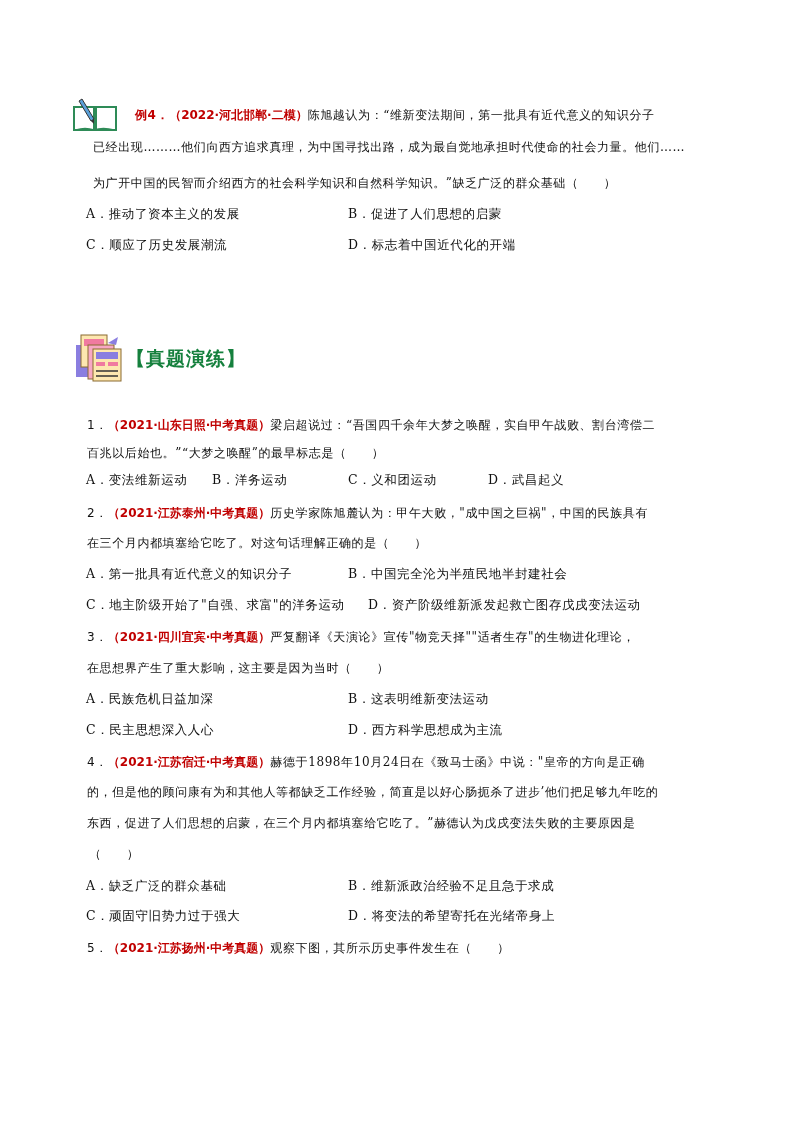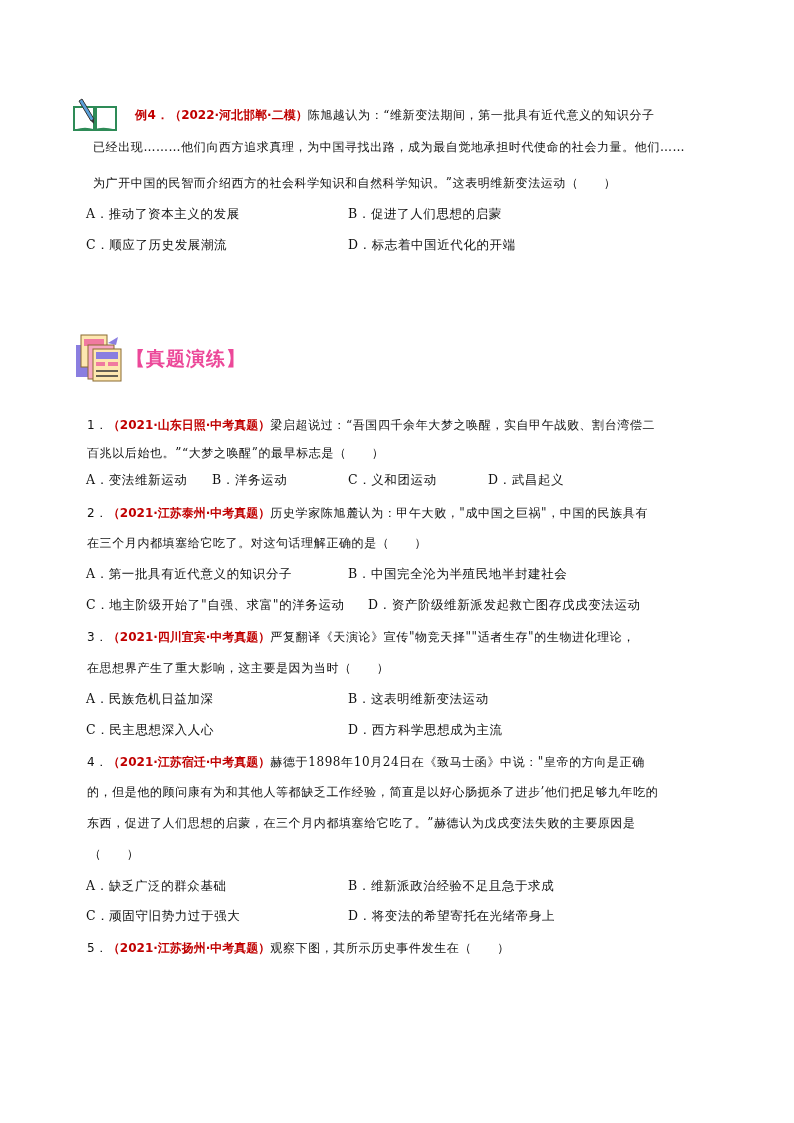--- a/index.html
+++ b/index.html
@@ -6,21 +6,21 @@
   body { width: 794px; height: 1123px; position: relative; overflow: hidden;
          font-family: "DejaVu Serif", "Liberation Serif", serif; color: #111; }
   .page { position: absolute; left: 0; top: 0; width: 794px; height: 1123px; }
   .line { position: absolute; left: 76px; font-size: 12px; line-height: 16px; white-space: nowrap; letter-spacing: 0.6px; margin-left: 17px; }
   .src { color: #c00000; font-family: "DejaVu Sans", "Liberation Sans", sans-serif; font-weight: bold; letter-spacing: 0; }
   .num { font-family: "DejaVu Sans", "Liberation Sans", sans-serif; }
   .lbl-red { color: #c00000; font-family: "DejaVu Sans", "Liberation Sans", sans-serif; font-weight: bold; }
   .opt { position: absolute; font-size: 12.5px; line-height: 16px; white-space: nowrap; letter-spacing: 0.6px; }
   .icon { position: absolute; }
   .section-title { position: absolute; left: 126px; top: 346px; font-family: "DejaVu Sans", "Liberation Sans", sans-serif;
-                   font-weight: bold; font-size: 19px; color: #ec4899; letter-spacing: 1px; }
+                   font-weight: bold; font-size: 19px; color: #15803d; letter-spacing: 1px; }
 </style>
 </head>
 <body>
 
 <div class="page">
 
   <svg class="icon" style="left:72px;top:97px" width="46" height="36" viewBox="0 0 46 36">
     <path d="M2 10 L2 33 L22 33 L22 10 Z" fill="#ffffff" stroke="#2e8b57" stroke-width="2"></path>
     <path d="M24 10 L24 33 L44 33 L44 10 Z" fill="#ffffff" stroke="#2e8b57" stroke-width="2"></path>
     <path d="M4 33 Q13 30 22 33 Q31 30 42 33" fill="none" stroke="#2e8b57" stroke-width="1.5"></path>
@@ -28,21 +28,21 @@
     <path d="M19 24 L22 22 L22 27 Z" fill="#333"></path>
   </svg>
 
   <div class="line" style="left:118px;top:107px">
     <span class="lbl-red">例4．</span><span class="src">（2022·河北邯郸·二模）</span><span>陈旭越认为：“维新变法期间，第一批具有近代意义的知识分子</span>
   </div>
   <div class="line" style="top:139px">
     <span>已经出现………他们向西方追求真理，为中国寻找出路，成为最自觉地承担时代使命的社会力量。他们……</span>
   </div>
   <div class="line" style="top:175px">
-    <span>为广开中国的民智而介绍西方的社会科学知识和自然科学知识。”这表明维新变法运动（　　）</span>
+    <span>为广开中国的民智而介绍西方的社会科学知识和自然科学知识。”缺乏广泛的群众基础（　　）</span>
   </div>
   <div class="opt" style="left:86px;top:206px">A．推动了资本主义的发展</div>
   <div class="opt" style="left:348px;top:206px">B．促进了人们思想的启蒙</div>
   <div class="opt" style="left:86px;top:237px">C．顺应了历史发展潮流</div>
   <div class="opt" style="left:348px;top:237px">D．标志着中国近代化的开端</div>
 
   <svg class="icon" style="left:74px;top:333px" width="50" height="50" viewBox="0 0 50 50">
     <rect x="2" y="12" width="20" height="32" fill="#8a7ee0"></rect>
     <rect x="7" y="2" width="26" height="32" fill="#fde7b0" stroke="#8a6a30" stroke-width="1"></rect>
     <rect x="10" y="6" width="20" height="7" fill="#f07aa0"></rect>

